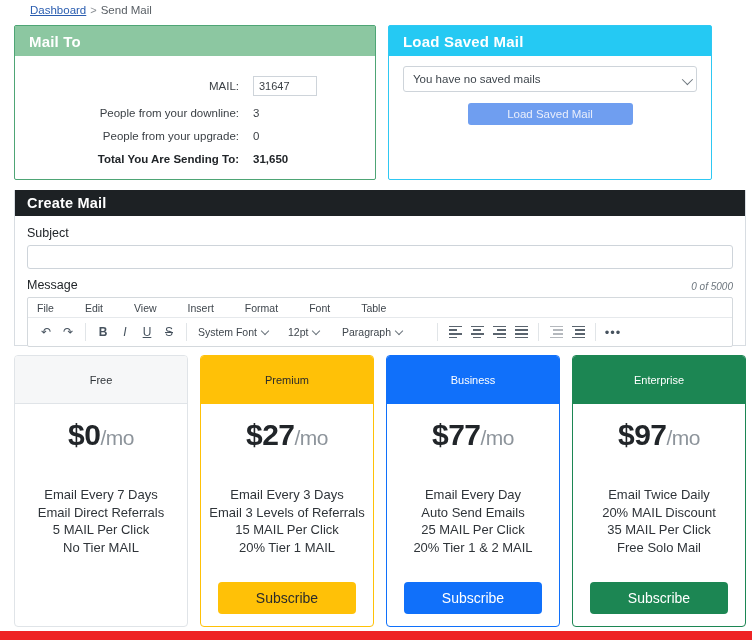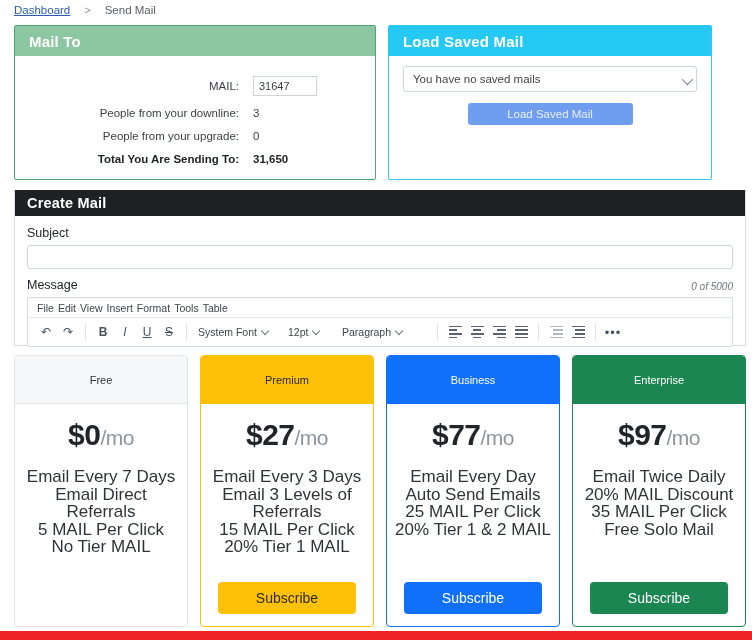--- a/index.html
+++ b/index.html
@@ -7,23 +7,23 @@
     margin: 0; padding: 0;
     width: 752px; height: 640px;
     background: #ffffff;
     font-family: "Liberation Sans", sans-serif;
     overflow: hidden;
   }
   .page { position: relative; width: 752px; height: 640px; background:#fff; }
 
   
   .breadcrumb {
-    position:absolute; left:14px; top:4px;
+    position:absolute; left:30px; top:4px;
     font-size:11.5px; color:#6c757d;
-    display:flex; align-items:center; gap:14px;
+    display:flex; align-items:center; gap:4px;
     white-space:nowrap;
   }
   .breadcrumb a { color:#2a5db0; text-decoration:underline; cursor:pointer; }
   .breadcrumb .sep { color:#8a8f94; font-size:11px; }
   .breadcrumb .current { color:#5a6066; }
 
   
   .panel {
     position:absolute;
     background:#fff;
@@ -97,21 +97,21 @@
     width:100%; height:24px; border:1px solid #ced4da; border-radius:3px;
     background:#fff; font-family:"Liberation Sans", sans-serif; font-size:11.5px;
     padding:0 7px; color:#212529;
   }
   .msg-head { display:flex; align-items:flex-end; justify-content:space-between; margin-top:9px; }
   .counter { font-size:10px; color:#6c757d; font-style:italic; }
 
   
   .editor { border:1px solid #d4d9dd; border-radius:2px; margin-top:5px; background:#fff; }
   .menubar {
-    display:flex; align-items:center; gap:4px;
+    display:flex; align-items:center; gap:31px;
     padding:4px 9px 3px; font-size:10.5px; color:#3f464d;
     border-bottom:1px solid #e6e9ec;
   }
   .menubar span { cursor:pointer; }
   .toolbar {
     display:flex; align-items:center; gap:0;
     padding:4px 7px; font-size:11px; color:#3f464d; height:28px;
   }
   .tb-btn {
     width:22px; height:20px; display:flex; align-items:center; justify-content:center;
@@ -142,21 +142,21 @@
   .card-head {
     height:48px; display:flex; align-items:center; justify-content:center;
     font-size:11px;
   }
   .card-body {
     flex:1; display:flex; flex-direction:column; align-items:center;
     padding:14px 8px 12px; text-align:center;
   }
   .price { font-size:30px; font-weight:bold; color:#212529; letter-spacing:-.5px;text-align:center; }
   .price .per { font-size:21px; font-weight:normal; color:#8d949b; }
-  .feat { margin-top:16px; font-size:17px; color:#2f3439; line-height:17.5px; }
+  .feat { margin-top:34px; font-size:13px; color:#2f3439; line-height:17.5px; }
   .sub-btn {
     margin-top:auto; width:calc(100% - 18px); height:32px;
     border:none; border-radius:4px; cursor:pointer;
     font-size:14px; color:#fff;
     font-family:"Liberation Sans", sans-serif;
   }
 
   .card.free { border:1px solid #e0e4e8; }
   .card.free .card-head { background:#f6f7f8; color:#2f3439; border-bottom:1px solid #e0e4e8; }
   .card.premium { border:1px solid #ffc107; }
@@ -244,21 +244,21 @@
         <div class="counter">0 of 5000</div>
       </div>
 
       <div class="editor">
         <div class="menubar">
           <span>File</span>
           <span>Edit</span>
           <span>View</span>
           <span>Insert</span>
           <span>Format</span>
-          <span>Tools</span>
+          <span>Font</span>
           <span>Table</span>
         </div>
 
         <div class="toolbar">
           <div class="tb-btn">↶</div>
           <div class="tb-btn">↷</div>
           <div class="tb-sep"></div>
           <div class="tb-btn" style="font-weight:bold">B</div>
           <div class="tb-btn" style="font-style:italic">I</div>
           <div class="tb-btn" style="text-decoration:underline">U</div>

